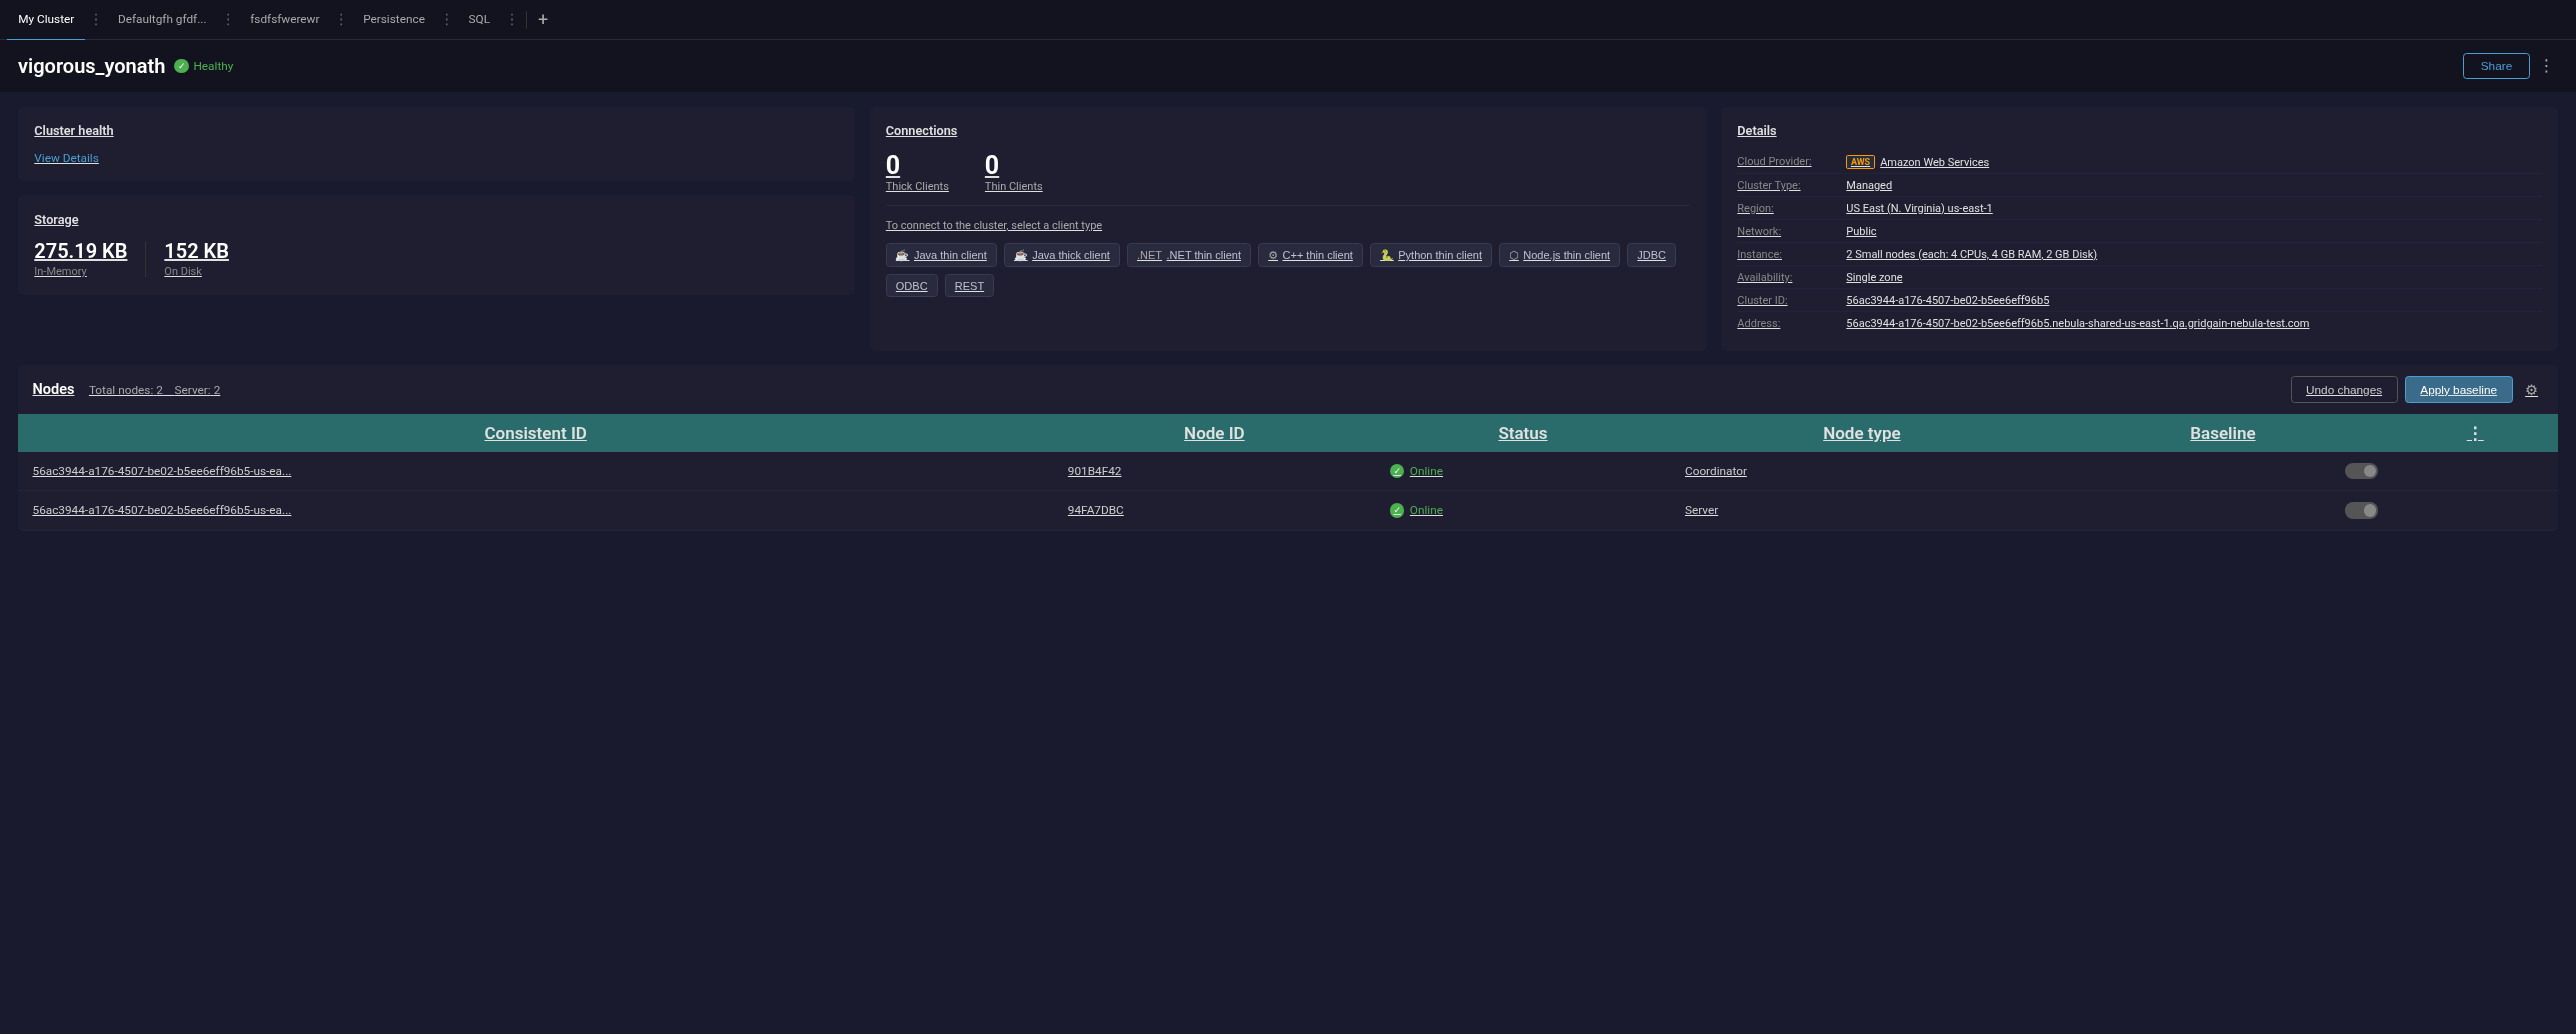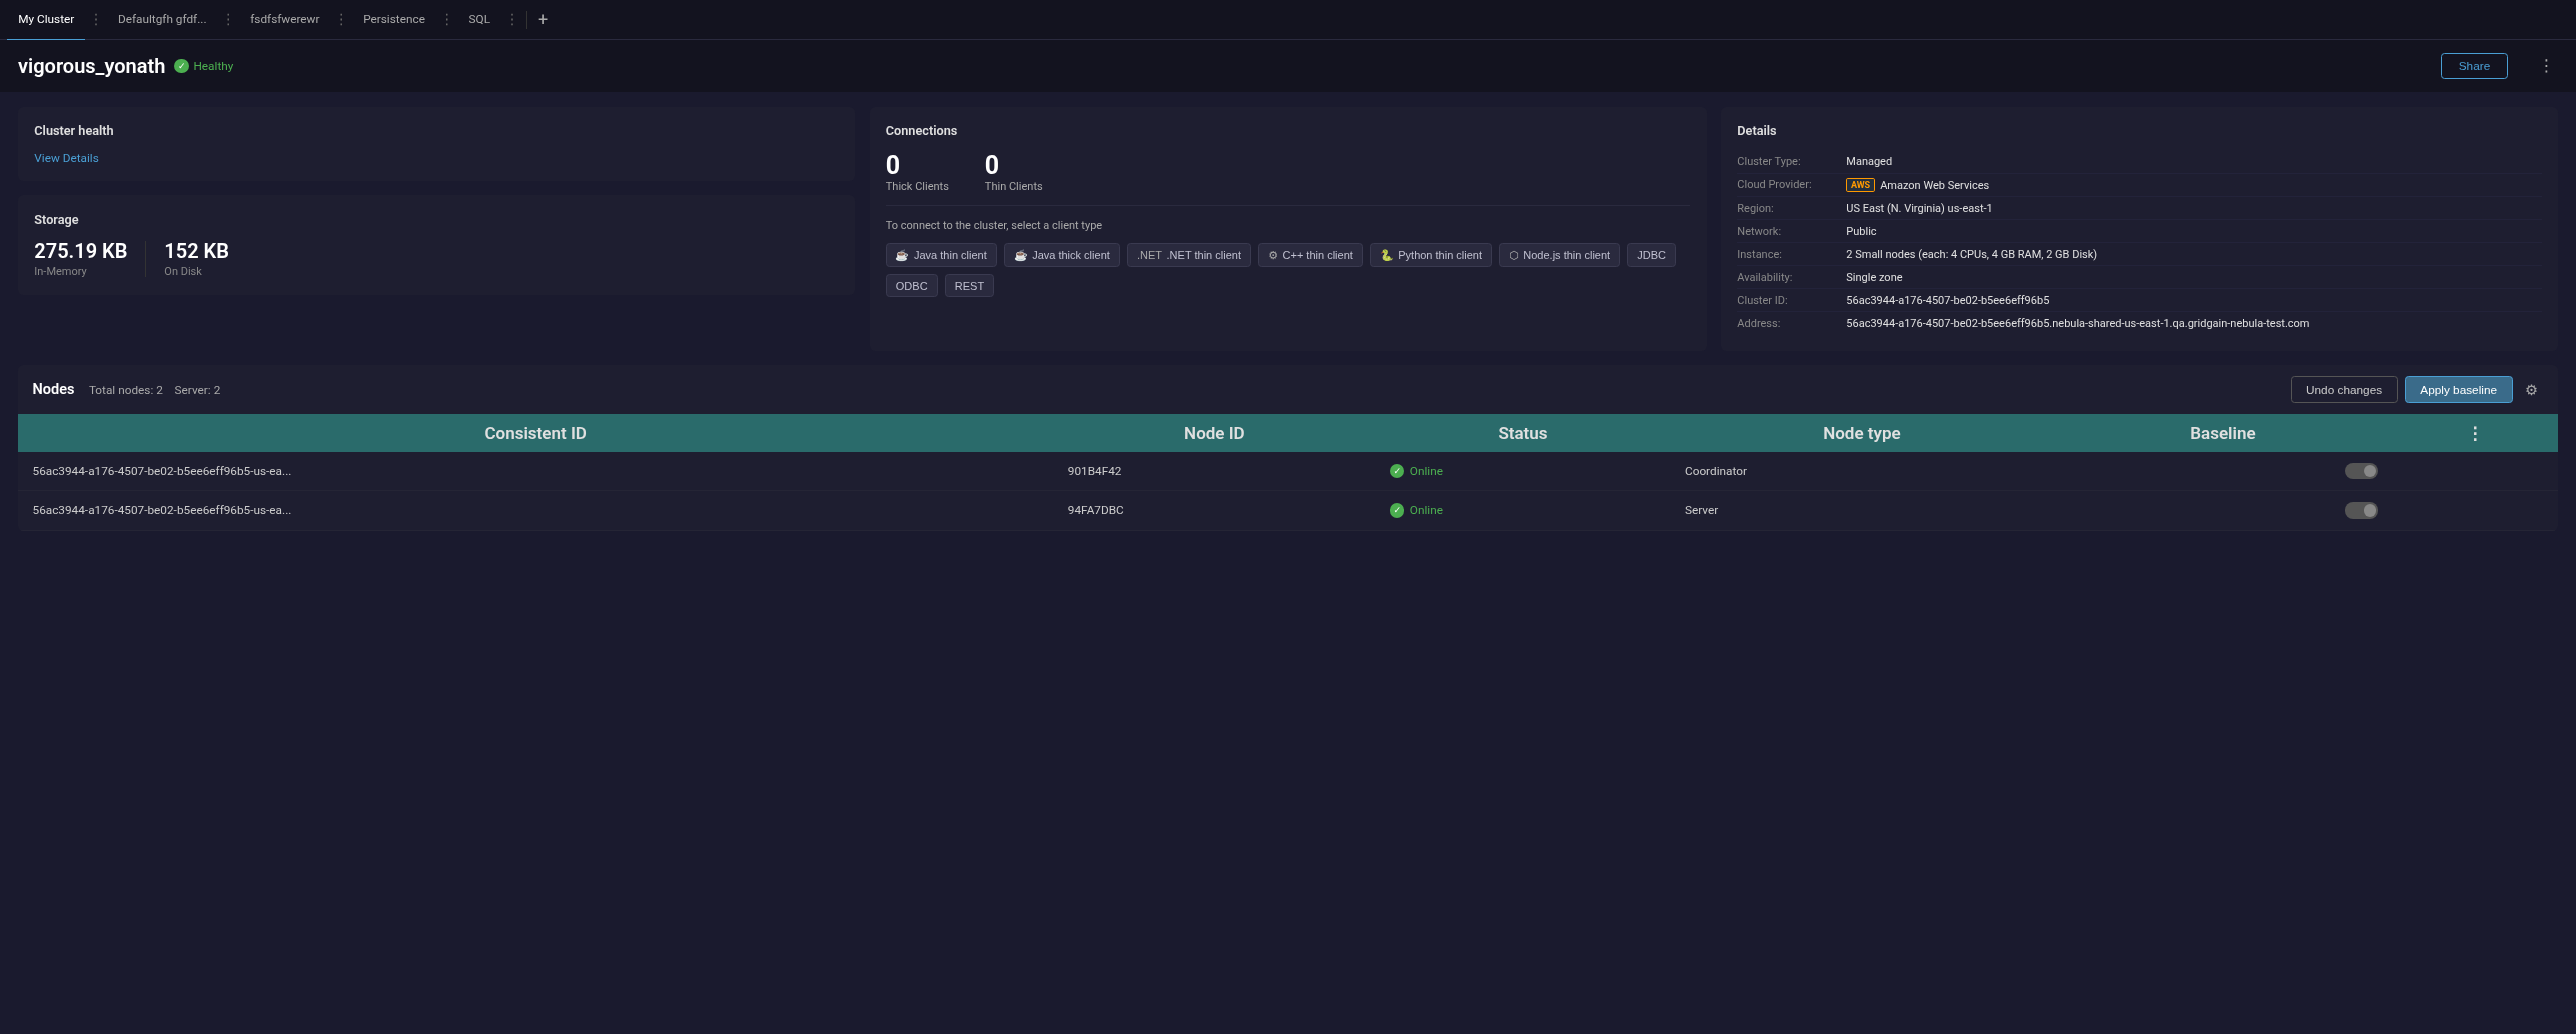--- a/index.html
+++ b/index.html
@@ -91,41 +91,42 @@
       justify-content: center;
     }
     .status-dot::after {
       content: '✓';
       color: #fff;
       font-size: 9px;
     }
     .header-actions {
       display: flex;
       align-items: flex-start;
-      gap: 27px;
+      gap: 5px;
     }
     .share-btn {
       background: transparent;
       border: 0.9px solid #4a9fd4;
       color: #4a9fd4;
       padding: 5.4px 16.3px;
       border-radius: 3.6px;
       cursor: pointer;
       font-size: 11.8px;
     }
     .header-menu-dots {
       color: #aaa;
       font-size: 16.3px;
       cursor: pointer;
       padding: 3.6px;
     }
 
     
     .main-content {
       padding: 14.5px 18px;
+      text-decoration: underline;
     }
 
     
     .cards-row {
       display: grid;
       grid-template-columns: 1fr 1fr 1fr;
       gap: 14.5px;
       margin-bottom: 14.5px;
     }
 
@@ -501,26 +502,26 @@
           <button class="client-btn">
             <span>REST</span>
           </button>
         </div>
     </div>
 
     <div class="card">
       <div class="card-title">Details</div>
       <div id="details-rows-container">
           <div class="details-row">
+            <span class="detail-key">Cloud Provider:</span>
+            <div class="detail-val"><span class="aws-badge">AWS</span>Amazon Web Services</div>
+          </div>
+          <div class="details-row">
             <span class="detail-key">Cluster Type:</span>
             <div class="detail-val">Managed</div>
-          </div>
-          <div class="details-row">
-            <span class="detail-key">Cloud Provider:</span>
-            <div class="detail-val"><span class="aws-badge">AWS</span>Amazon Web Services</div>
           </div>
           <div class="details-row">
             <span class="detail-key">Region:</span>
             <div class="detail-val">US East (N. Virginia) us-east-1</div>
           </div>
           <div class="details-row">
             <span class="detail-key">Network:</span>
             <div class="detail-val">Public</div>
           </div>
           <div class="details-row">

